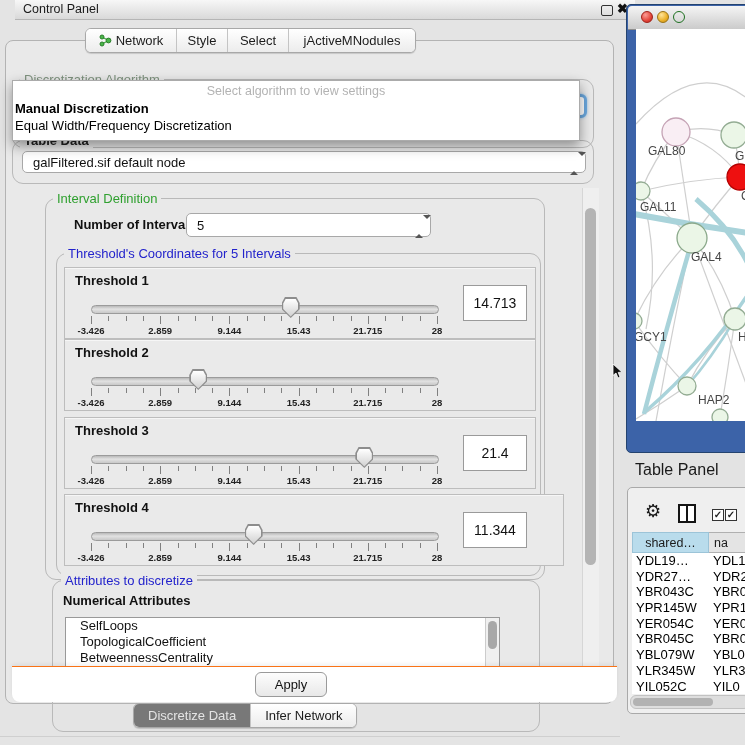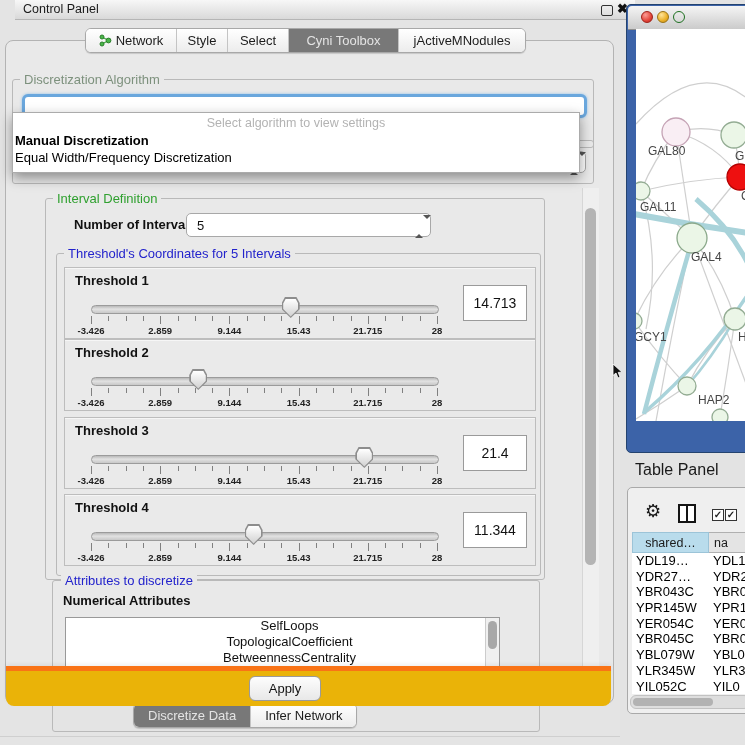--- a/index.html
+++ b/index.html
@@ -19,37 +19,37 @@
   
   .seg{position:absolute;display:flex;background:#fff;border:1px solid #a8a8a8;border-radius:6px;
     overflow:hidden;box-shadow:0 1px 1px rgba(0,0,0,.15);z-index:6;}
   .seg .segment{display:flex;align-items:center;justify-content:center;font-size:13px;color:#1c1c1c;
     background:linear-gradient(#ffffff,#ececec);border-right:1px solid #c4c4c4;white-space:nowrap;}
   .seg .segment:last-child{border-right:none;}
   .seg .segment.sel{background:#787878;color:#e4e4e4;}
   #top-tabs{left:85px;top:28px;height:23px;}
   #bottom-tabs{left:133px;top:703px;height:23px;}
   
-  .group{position:absolute;border:1px solid #b9b9b9;border-radius:3px;text-align:center;}
+  .group{position:absolute;border:1px solid #b9b9b9;border-radius:11px;}
   .group>.gtitle{position:absolute;top:-8px;font-size:13px;background:#e9e9e9;padding:0 4px;white-space:nowrap;}
   .t-green{color:#2fa02f;}
   .t-blue{color:#2323cc;}
   .t-gray{color:#7d917d;}
   .t-dark{color:#222;font-weight:bold;}
   
   .combo{position:absolute;background:#fff;border:1px solid #a8a8a8;border-radius:5px;
     font-size:13px;color:#111;display:flex;align-items:center;padding-left:10px;box-sizing:border-box;}
   .stepper{position:absolute;right:6px;top:50%;transform:translateY(-50%);width:9px;height:12px;}
   .stepper .up{width:0;height:0;border-left:4px solid transparent;border-right:4px solid transparent;
     border-bottom:4.5px solid #555;margin-bottom:3px;}
   .stepper .down{width:0;height:0;border-left:4px solid transparent;border-right:4px solid transparent;
     border-top:4.5px solid #555;}
   
   #algo-popup{position:absolute;left:12px;top:80px;width:566px;height:59px;background:#fff;
-    border:1px solid #ababab;box-shadow:0 5px 12px rgba(0,0,0,.4);z-index:10;margin-top:32px;}
+    border:1px solid #ababab;box-shadow:0 5px 12px rgba(0,0,0,.4);z-index:10;}
   #algo-popup .ph{height:19px;text-align:center;font-size:12.5px;color:#b3b3b3;line-height:20px;}
   #algo-popup .opt{height:17px;font-size:13px;color:#000;line-height:17px;padding-left:2px;}
   #algo-popup .opt.b{font-weight:bold;}
   #algo-focus-ring{position:absolute;left:22px;top:94px;width:565px;height:24px;background:#fff;
     border:3px solid #6aa7dd;border-radius:6px;box-shadow:0 0 3px #8cbde7;z-index:4;box-sizing:border-box;}
   
   #scroll-area{position:absolute;left:14px;top:188px;width:585px;height:512px;background:#e9e9e9;}
   #cp-vscroll{position:absolute;left:568px;top:0;width:16px;height:512px;background:#efefef;border-left:1px solid #d6d6d6;}
   #cp-vscroll .thumb{position:absolute;left:2px;top:20px;width:11px;height:357px;background:#b4b4b4;border-radius:6px;}
   
@@ -69,22 +69,22 @@
   .tick-label{position:absolute;top:57px;transform:translateX(-50%);font-size:9.5px;font-weight:bold;color:#222;white-space:nowrap;}
   .value-box{position:absolute;left:398px;top:17px;width:64px;height:36px;background:#fff;
     border:1.5px solid #9a9a9a;box-sizing:border-box;font-size:14px;color:#111;
     display:flex;align-items:center;justify-content:center;}
   
   #attr-list{position:absolute;left:12px;top:36px;width:433px;height:60px;background:#fff;border:1px solid #999;}
   #attr-list .item{font-size:13px;color:#111;padding-left:14px;line-height:16px;white-space:nowrap;}
   #attr-vscroll{position:absolute;right:0;top:0;width:13px;height:100%;background:#f0f0f0;border-left:1px solid #ccc;}
   #attr-vscroll .thumb{position:absolute;left:2px;top:3px;width:9px;height:28px;background:#a8a8a8;border-radius:5px;}
   
-  #cp-footer{position:absolute;left:6px;top:666px;width:605px;height:35px;background:#eab308;
-    border-top:5px solid #f97316;border-radius:0 0 8px 8px;z-index:15;box-shadow:0 -2px 4px rgba(0,0,0,.06);}
+  #cp-footer{position:absolute;left:12px;top:666px;width:605px;height:35px;background:#ffffff;
+    border-top:1px solid #f97316;border-radius:0 0 8px 8px;z-index:15;box-shadow:0 -2px 4px rgba(0,0,0,.06);}
   #apply-btn{position:absolute;left:243px;top:5px;width:70px;height:23px;border:1px solid #9a9a9a;border-radius:6px;
     background:linear-gradient(#fdfdfd,#e8e8e8);font-size:13px;color:#111;display:flex;align-items:center;justify-content:center;}
   
   #net-window{position:absolute;left:626px;top:4px;width:121px;height:447px;background:#3c63a8;
     border:1px solid #24436f;border-radius:5px 0 0 5px;}
   #net-titlebar{position:absolute;left:1px;top:1px;width:119px;height:23px;
     background:linear-gradient(#f5f5f5,#cbcbcb);border-bottom:1px solid #8e8e8e;border-radius:4px 0 0 0;}
   .light{position:absolute;top:5px;width:12px;height:12px;border-radius:50%;box-sizing:border-box;}
   #light-red{left:13px;background:radial-gradient(circle at 35% 30%,#fb9d95,#e3453a 60%,#b5271e);border:1px solid #9f2018;}
   #light-yellow{left:29px;background:radial-gradient(circle at 35% 30%,#ffe49a,#eab028 60%,#c3881a);border:1px solid #9a7313;}
@@ -136,23 +136,20 @@
         <circle cx="3" cy="10" r="2" fill="#49b849" stroke="#2c7d2c"></circle>
         <circle cx="9.5" cy="6.5" r="2.4" fill="#49b849" stroke="#2c7d2c"></circle>
       </svg>
       <span>Network</span>
     </div>
     <div class="segment" style="width:50px">
       <span>Style</span>
     </div>
     <div class="segment" style="width:60px">
       <span>Select</span>
-    </div>
-    <div class="segment sel" style="width:109px">
-      <span>Cyni Toolbox</span>
     </div>
     <div class="segment" style="width:126px">
       <span>jActiveMNodules</span>
     </div>
   </div>
 
   <div class="group" style="left:12px;top:79px;width:580px;height:67px">
     <span class="gtitle t-gray" style="left:7px">Discretization Algorithm</span>
   </div>
   <div id="algo-focus-ring"></div>
@@ -278,21 +275,21 @@
               <div class="tick minor" style="left: 320.1px;"></div>
               <div class="tick minor" style="left: 337.4px;"></div>
               <div class="tick minor" style="left: 354.7px;"></div>
               <div class="tick major" style="left: 372px;"></div>
               <div class="tick-label" style="left: 372px;">28</div>
               <div class="thumb-outer" style="left: 290.334px;">
                 <div class="thumb-inner"></div>
               </div>
               <div class="value-box">21.4</div>
             </div>
-            <div class="thr-panel" style="top: 240px;">
+            <div class="thr-panel" style="top: 240px; padding-left: 28px;">
               <div class="thr-title">Threshold 4</div>
               <div class="slider-track"></div>
               <div class="tick major" style="left: 26px;"></div>
               <div class="tick-label" style="left: 26px;">-3.426</div>
               <div class="tick minor" style="left: 43.3px;"></div>
               <div class="tick minor" style="left: 60.6px;"></div>
               <div class="tick minor" style="left: 77.9px;"></div>
               <div class="tick major" style="left: 95.2px;"></div>
               <div class="tick-label" style="left: 95.2px;">2.859</div>
               <div class="tick minor" style="left: 112.5px;"></div>

